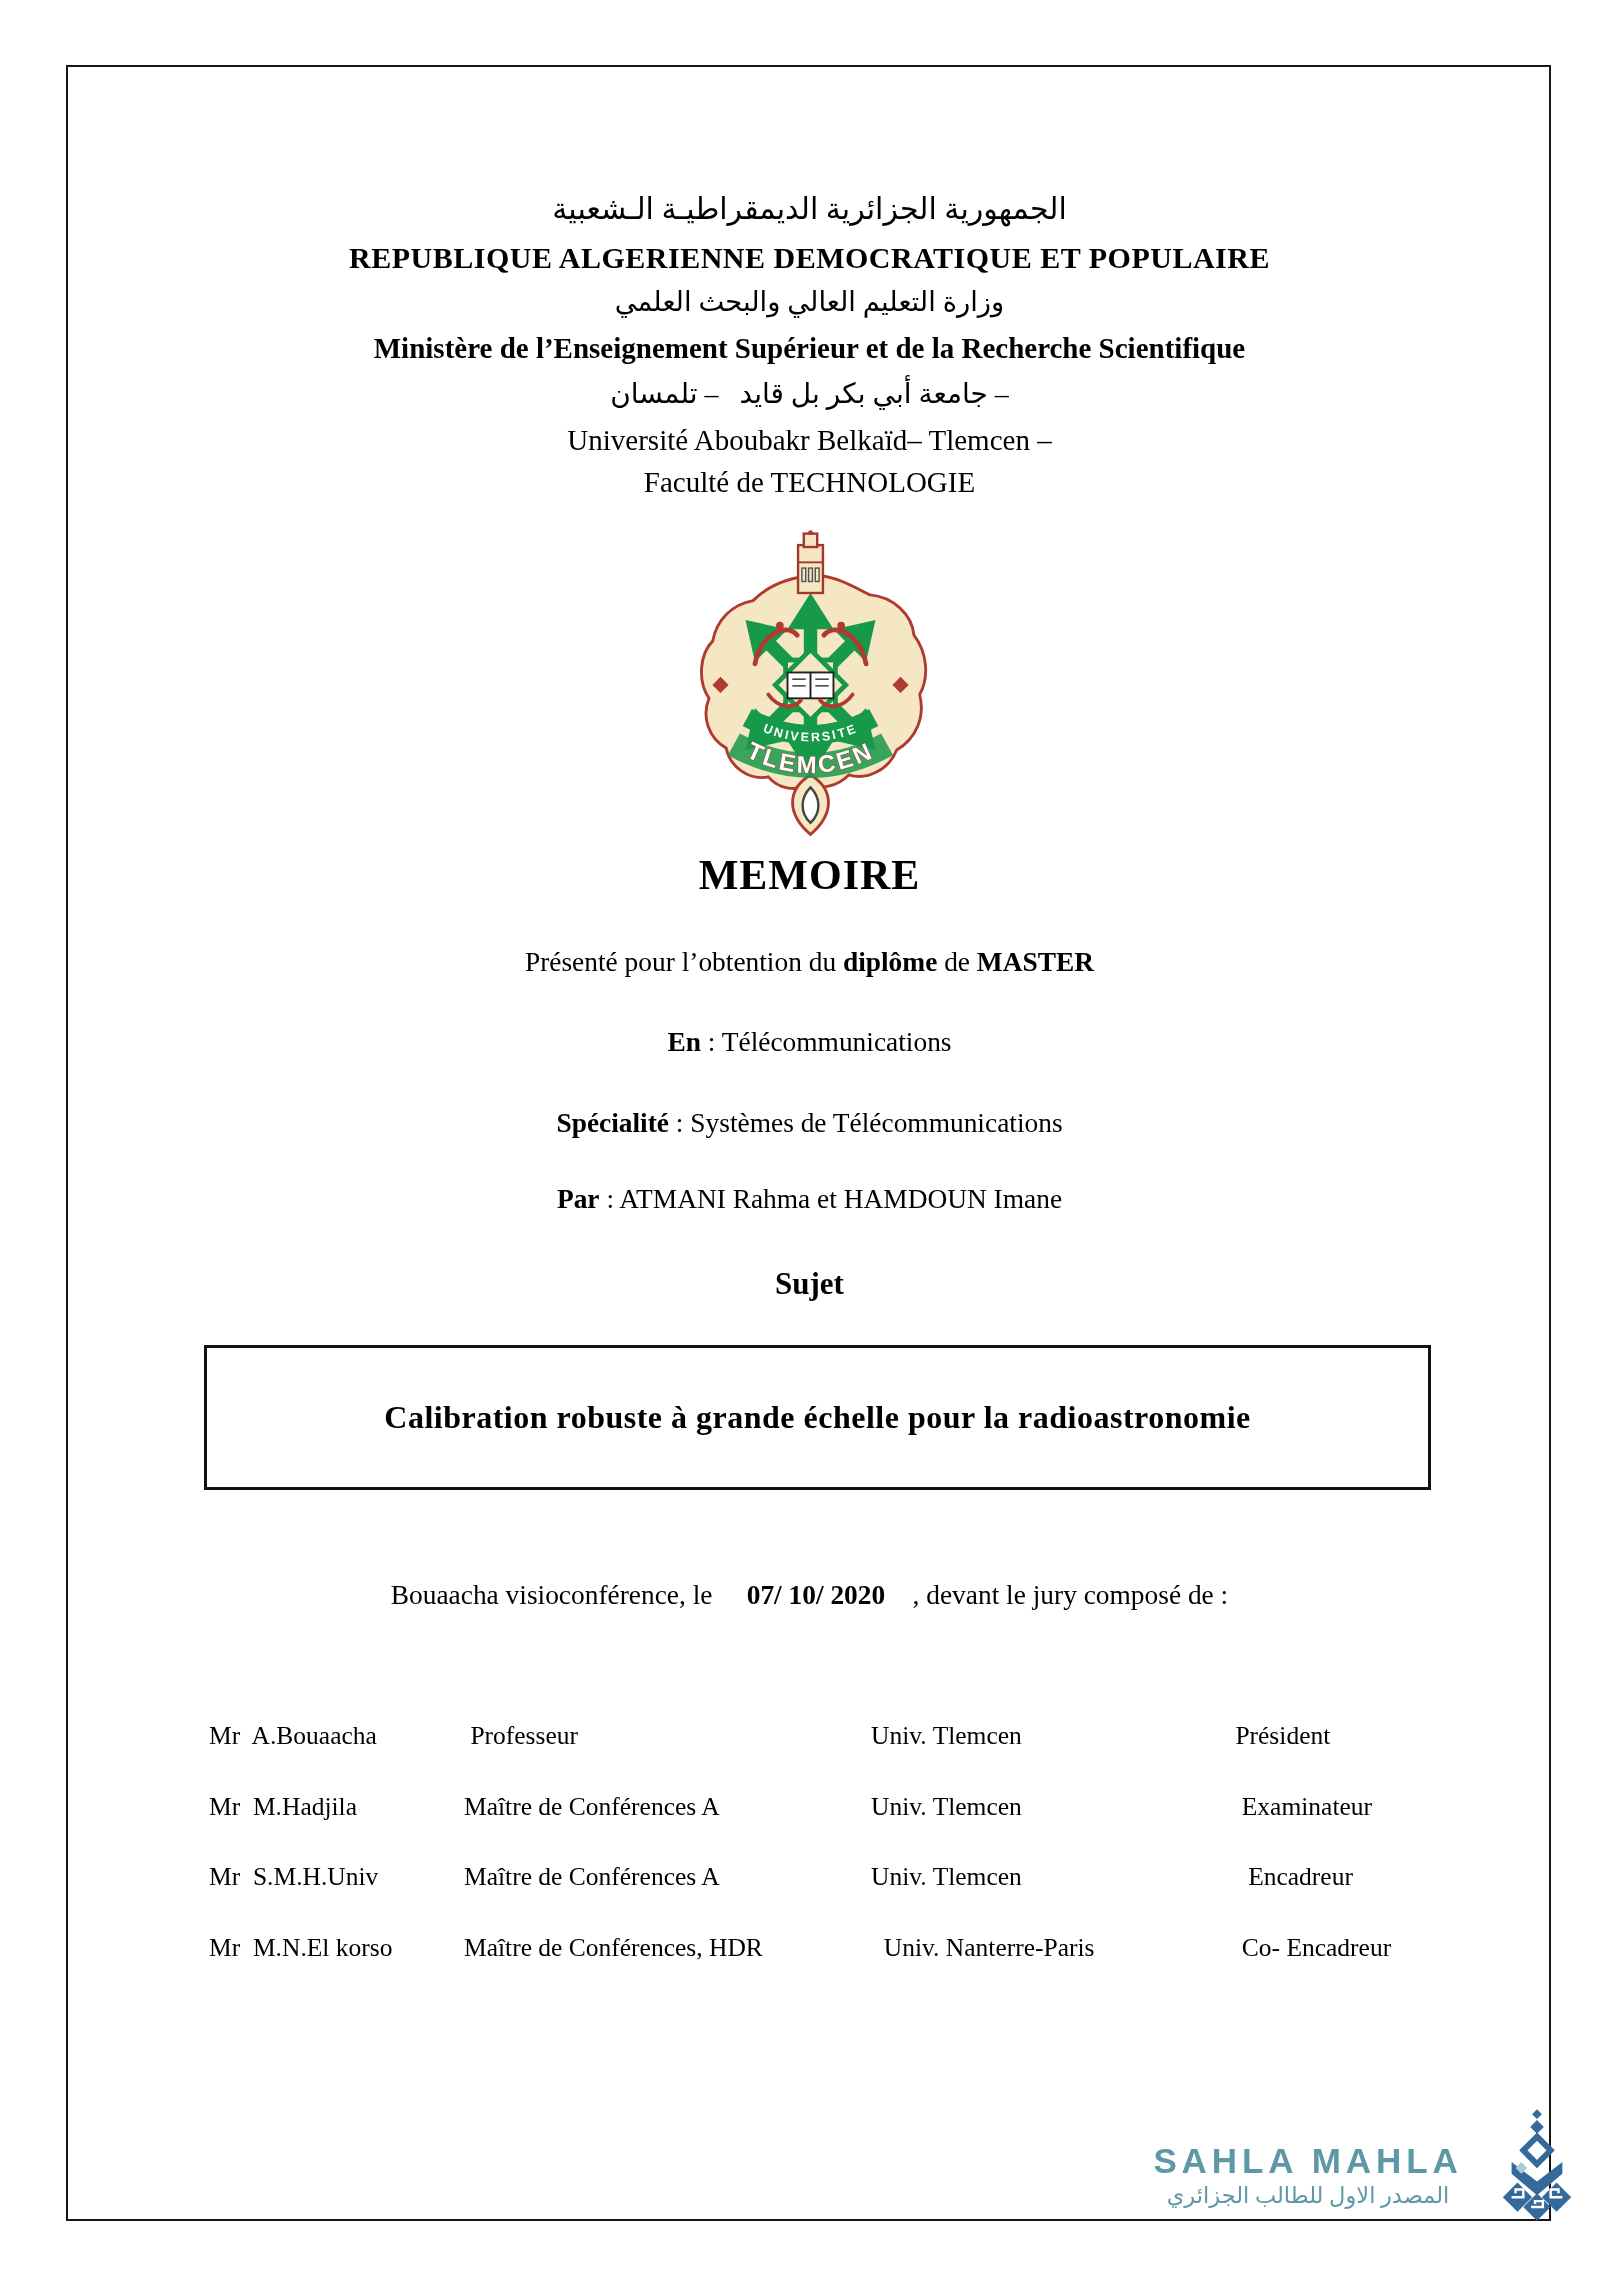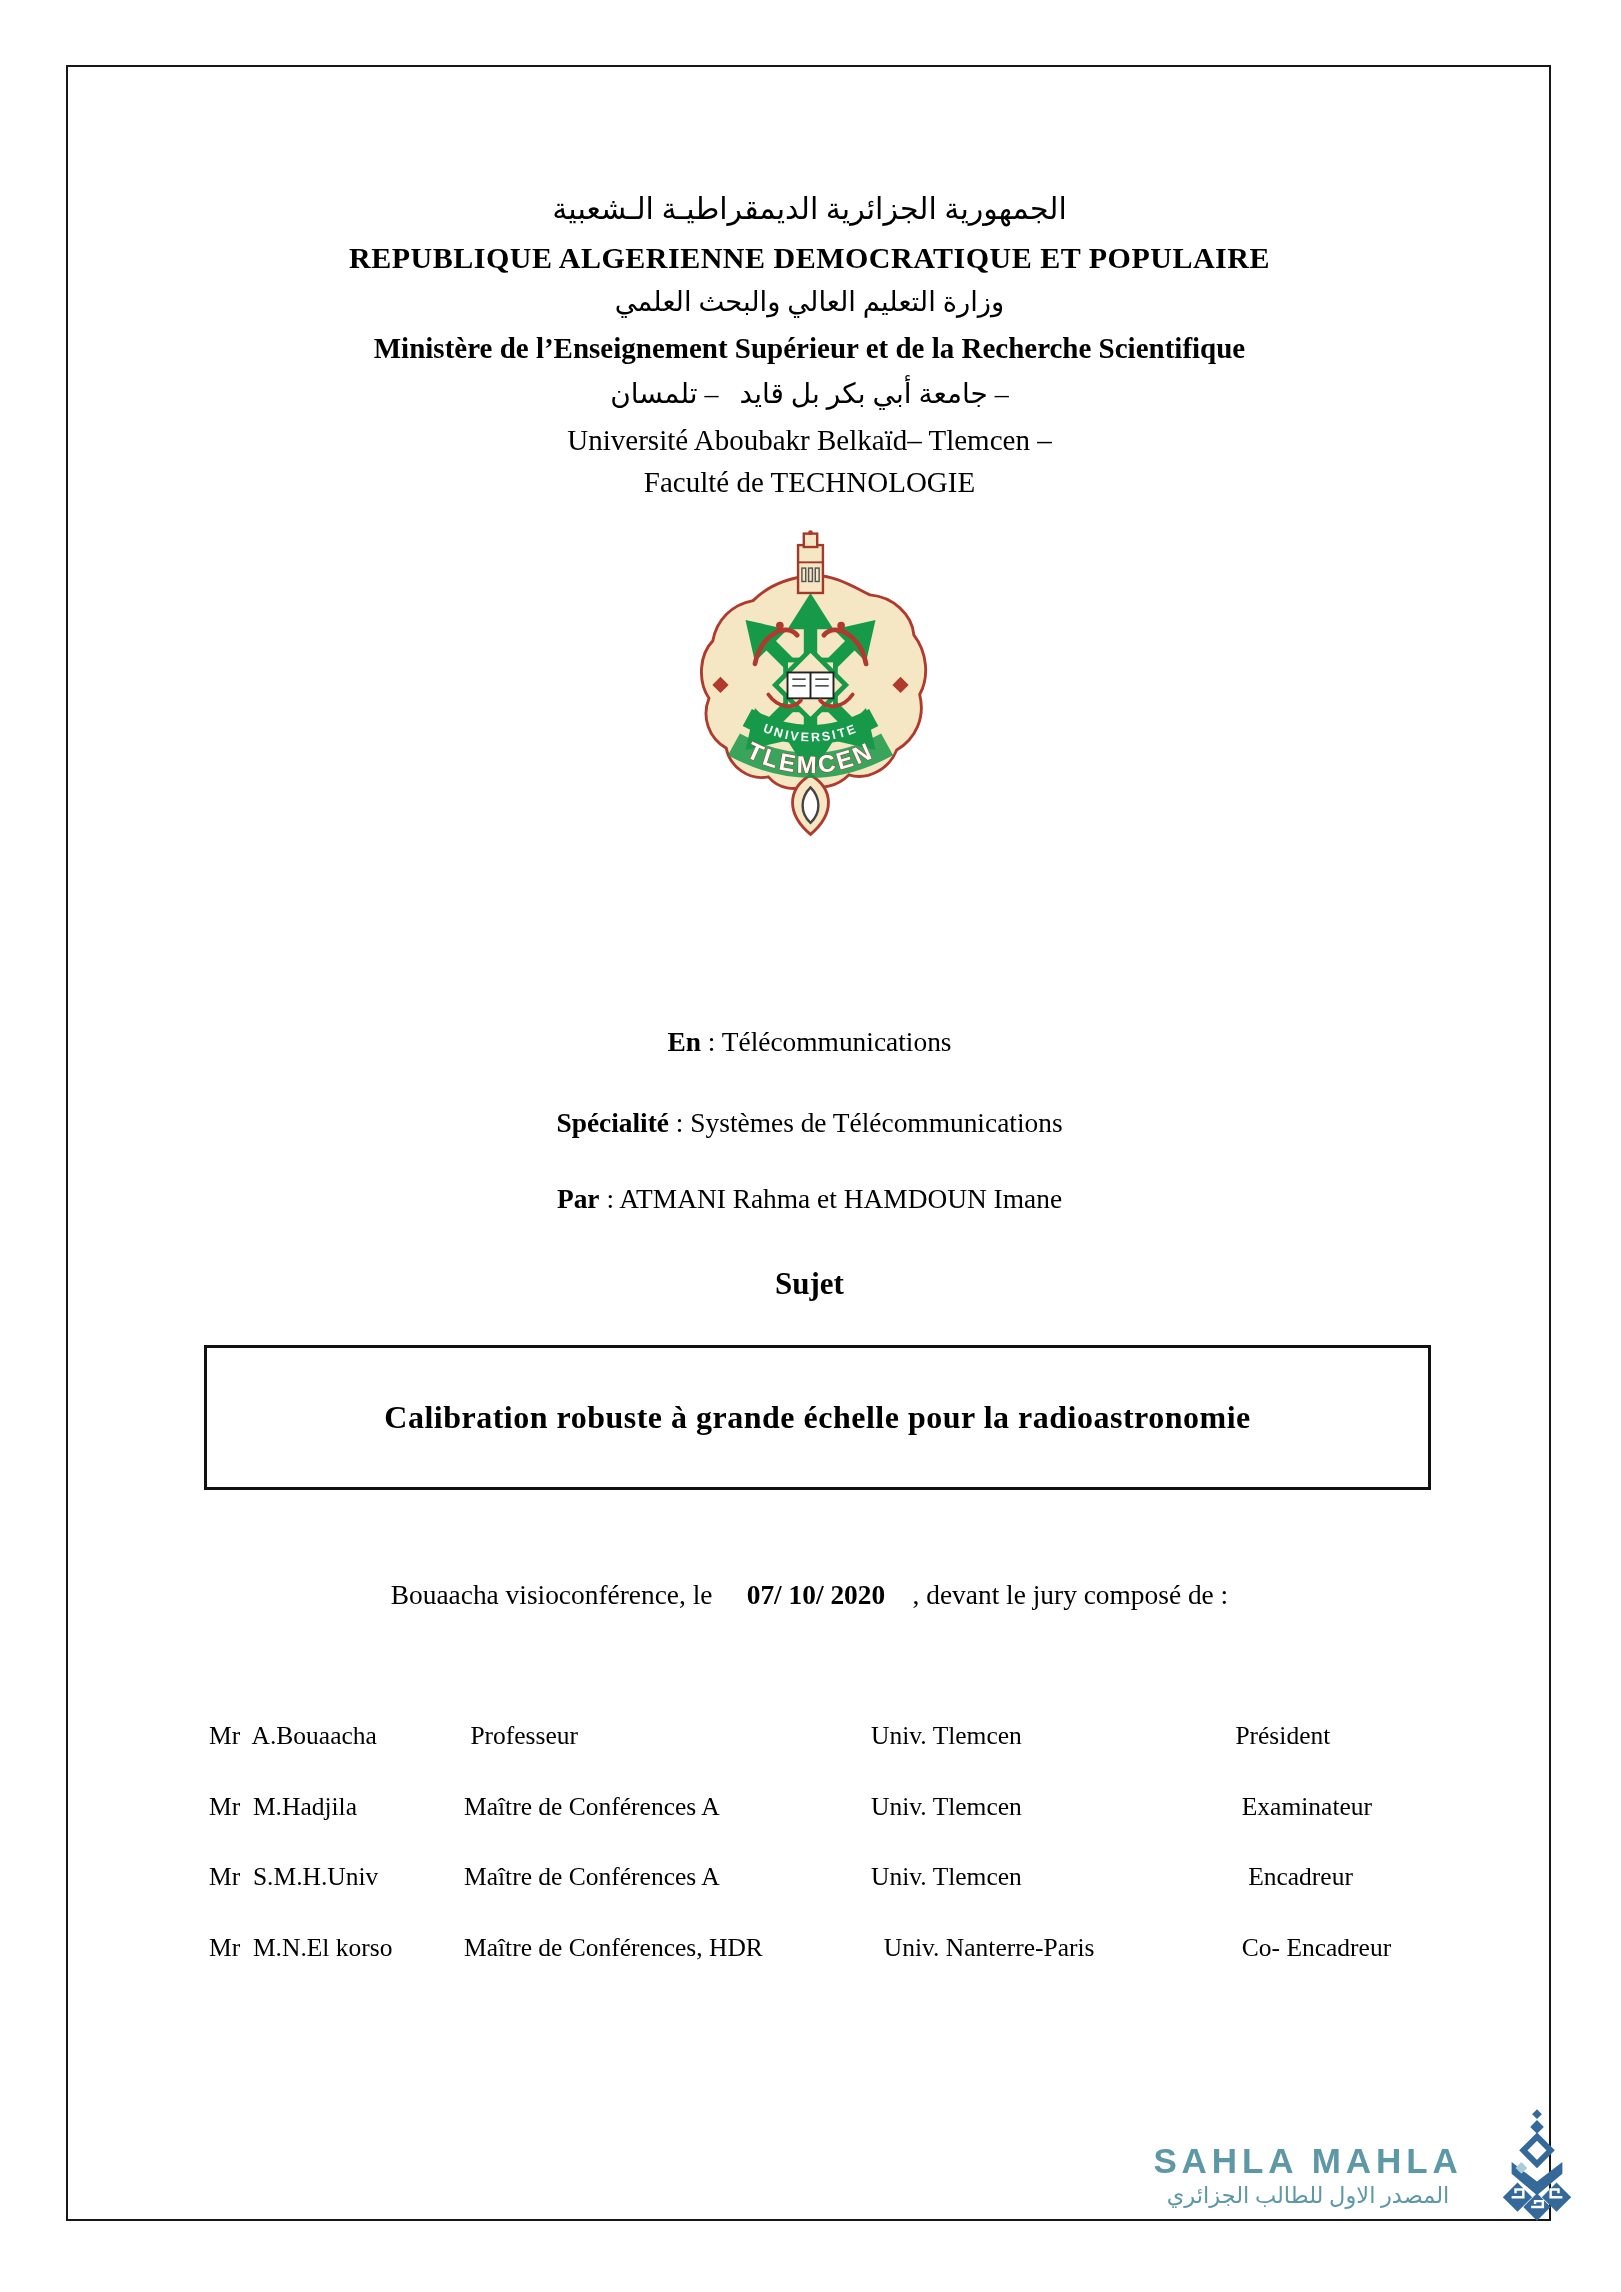--- a/index.html
+++ b/index.html
@@ -143,21 +143,23 @@
       <rect x="117" y="16" width="26" height="50" fill="#f5e7c3" stroke="#a2392c" stroke-width="2.5"></rect>
       <rect x="123" y="4" width="14" height="14" fill="#f5e7c3" stroke="#a2392c" stroke-width="2.5"></rect>
       <line x1="117" y1="34" x2="143" y2="34" stroke="#a2392c" stroke-width="2"></line>
       <rect x="121" y="40" width="4" height="14" fill="none" stroke="#555" stroke-width="1.5"></rect>
       <rect x="128" y="40" width="4" height="14" fill="none" stroke="#555" stroke-width="1.5"></rect>
       <rect x="135" y="40" width="4" height="14" fill="none" stroke="#555" stroke-width="1.5"></rect>
       <circle cx="130" cy="3" r="2.5" fill="#b03a2e"></circle>
     </g>
   </svg>
 
-
+  <div class="cline t-memoire">MEMOIRE</div>
+
+  <div class="cline t-presented"><span>Présenté pour l’obtention du </span><span class="b">diplôme</span><span> de </span><span class="b">MASTER</span></div>
 
   <div class="cline t-en"><span class="b">En</span><span> : Télécommunications</span></div>
 
   <div class="cline t-specialty"><span class="b">Spécialité</span><span> : Systèmes de Télécommunications</span></div>
 
   <div class="cline t-by"><span class="b">Par</span><span> : ATMANI Rahma et HAMDOUN Imane</span></div>
 
   <div class="cline t-sujet">Sujet</div>
 
   <div class="subject-box">

